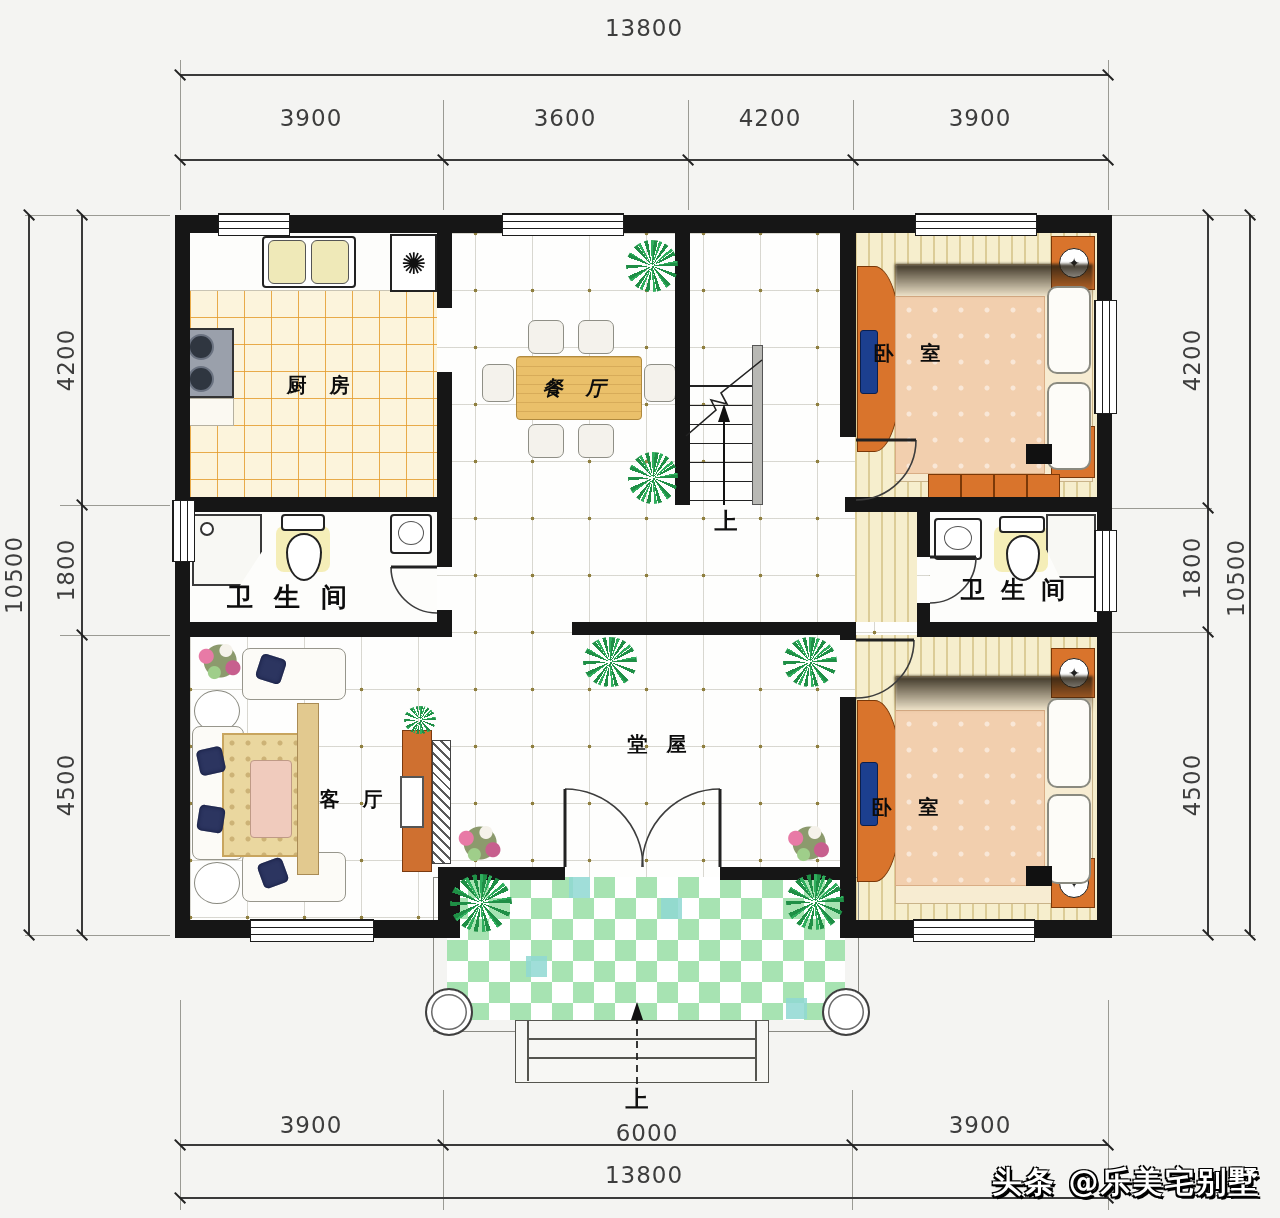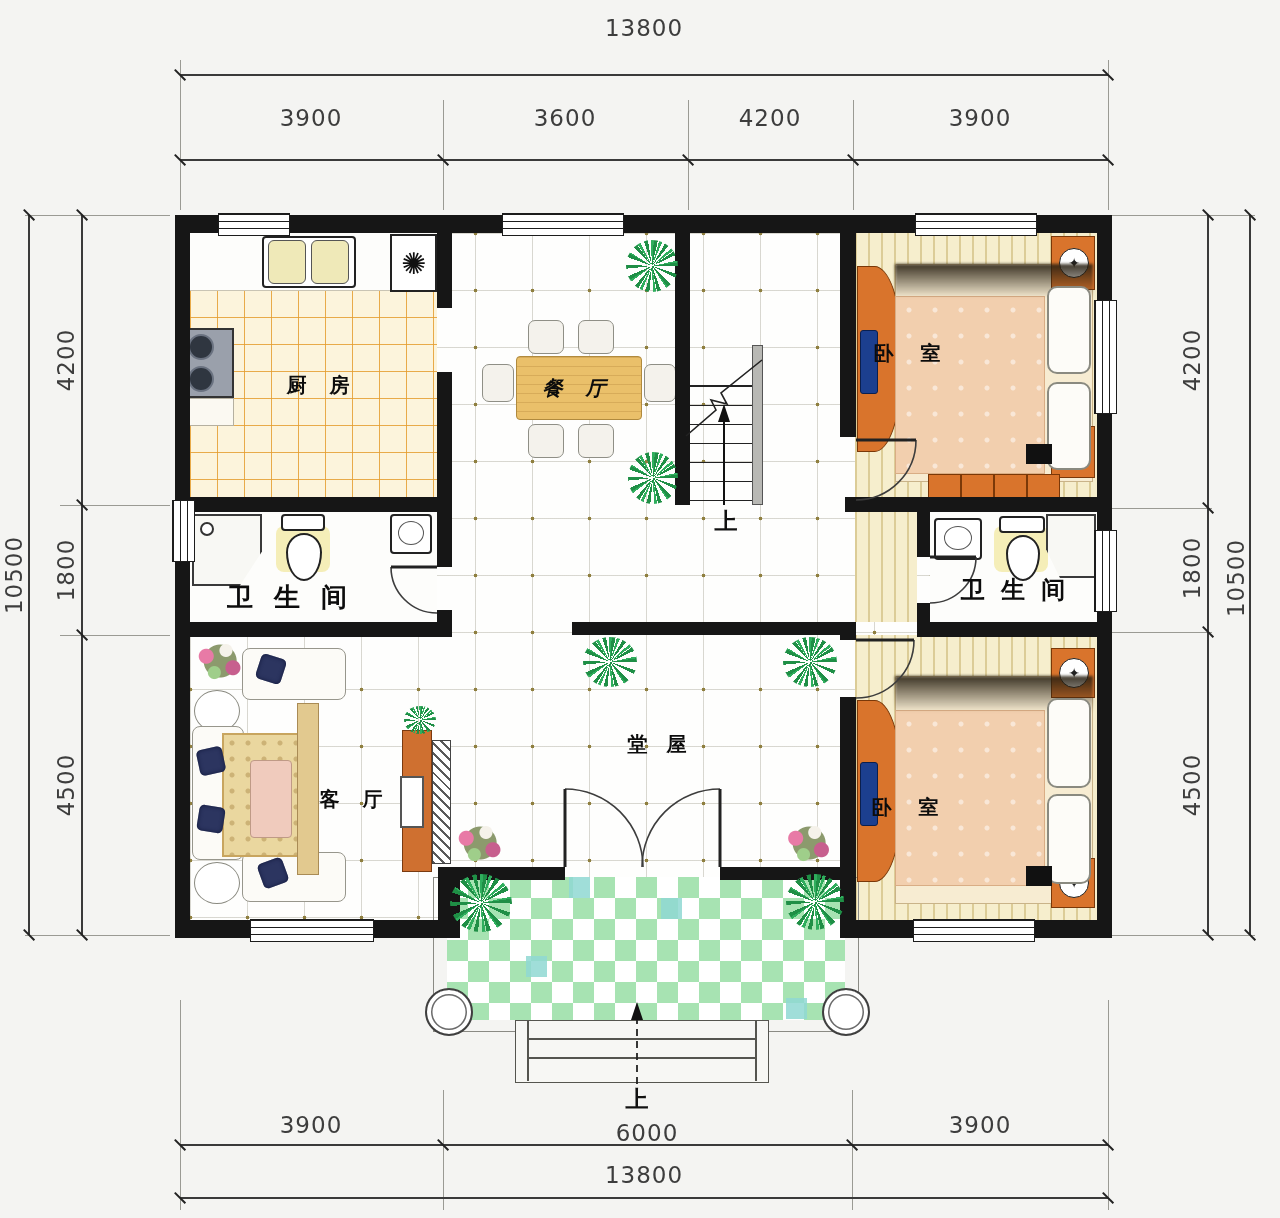--- a/index.html
+++ b/index.html
@@ -342,14 +342,15 @@
   <div class="tick" style="left:1208px;top:508px;"></div>
   <div class="tick" style="left:1208px;top:632px;"></div>
   <div class="tick" style="left:1208px;top:935px;"></div>
   <div class="tick" style="left:1250px;top:215px;"></div>
   <div class="tick" style="left:1250px;top:935px;"></div>
   <div class="dim vert" style="left:1236px;top:578px;">10500</div>
   <div class="dim vert" style="left:1192px;top:360px;">4200</div>
   <div class="dim vert" style="left:1192px;top:568px;">1800</div>
   <div class="dim vert" style="left:1192px;top:785px;">4500</div>
 
+  <div class="watermark" style="left:992px;top:1162px;">头条 @乐美宅别墅</div>
 
 </div>
 
 </body></html>

